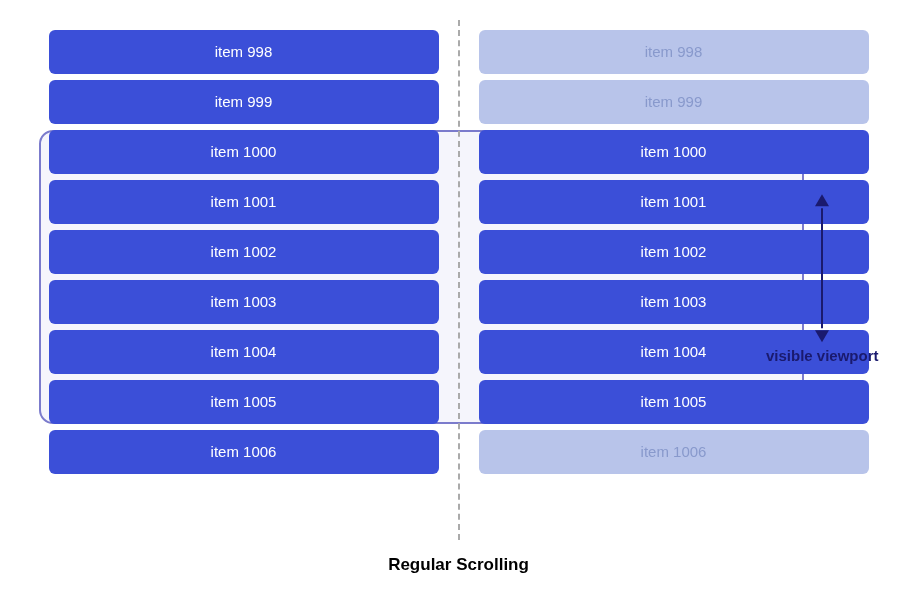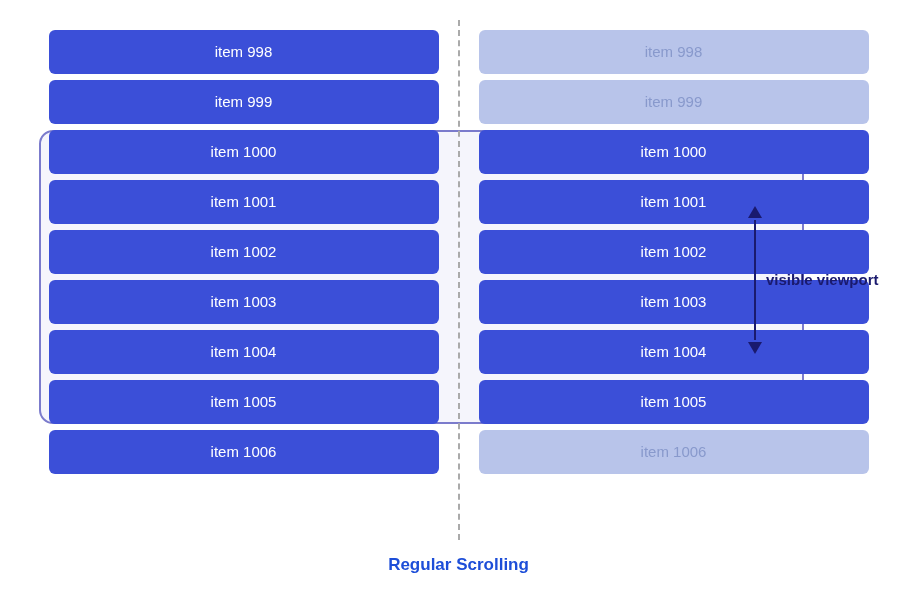--- a/index.html
+++ b/index.html
@@ -84,30 +84,30 @@
       display: flex;
       height: 50px;
     }
     .label-cell {
       flex: 1;
       display: flex;
       align-items: center;
       justify-content: center;
       font-size: 17px;
       font-weight: 700;
-      color: #1d4ed8;
+      color: #000000;
     }
     
     .arrow-label {
       position: absolute;
       right: 10px;
       top: 50%;
       transform: translateY(-50%);
       display: flex;
-      flex-direction: row;
+      flex-direction: column;
       align-items: center;
       z-index: 20;
       gap: 4px;
     }
     .arrow-label .vp-text {
       font-size: 15px;
       font-weight: 700;
       color: #1a1a6e;
       text-align: center;
       line-height: 1.3;

